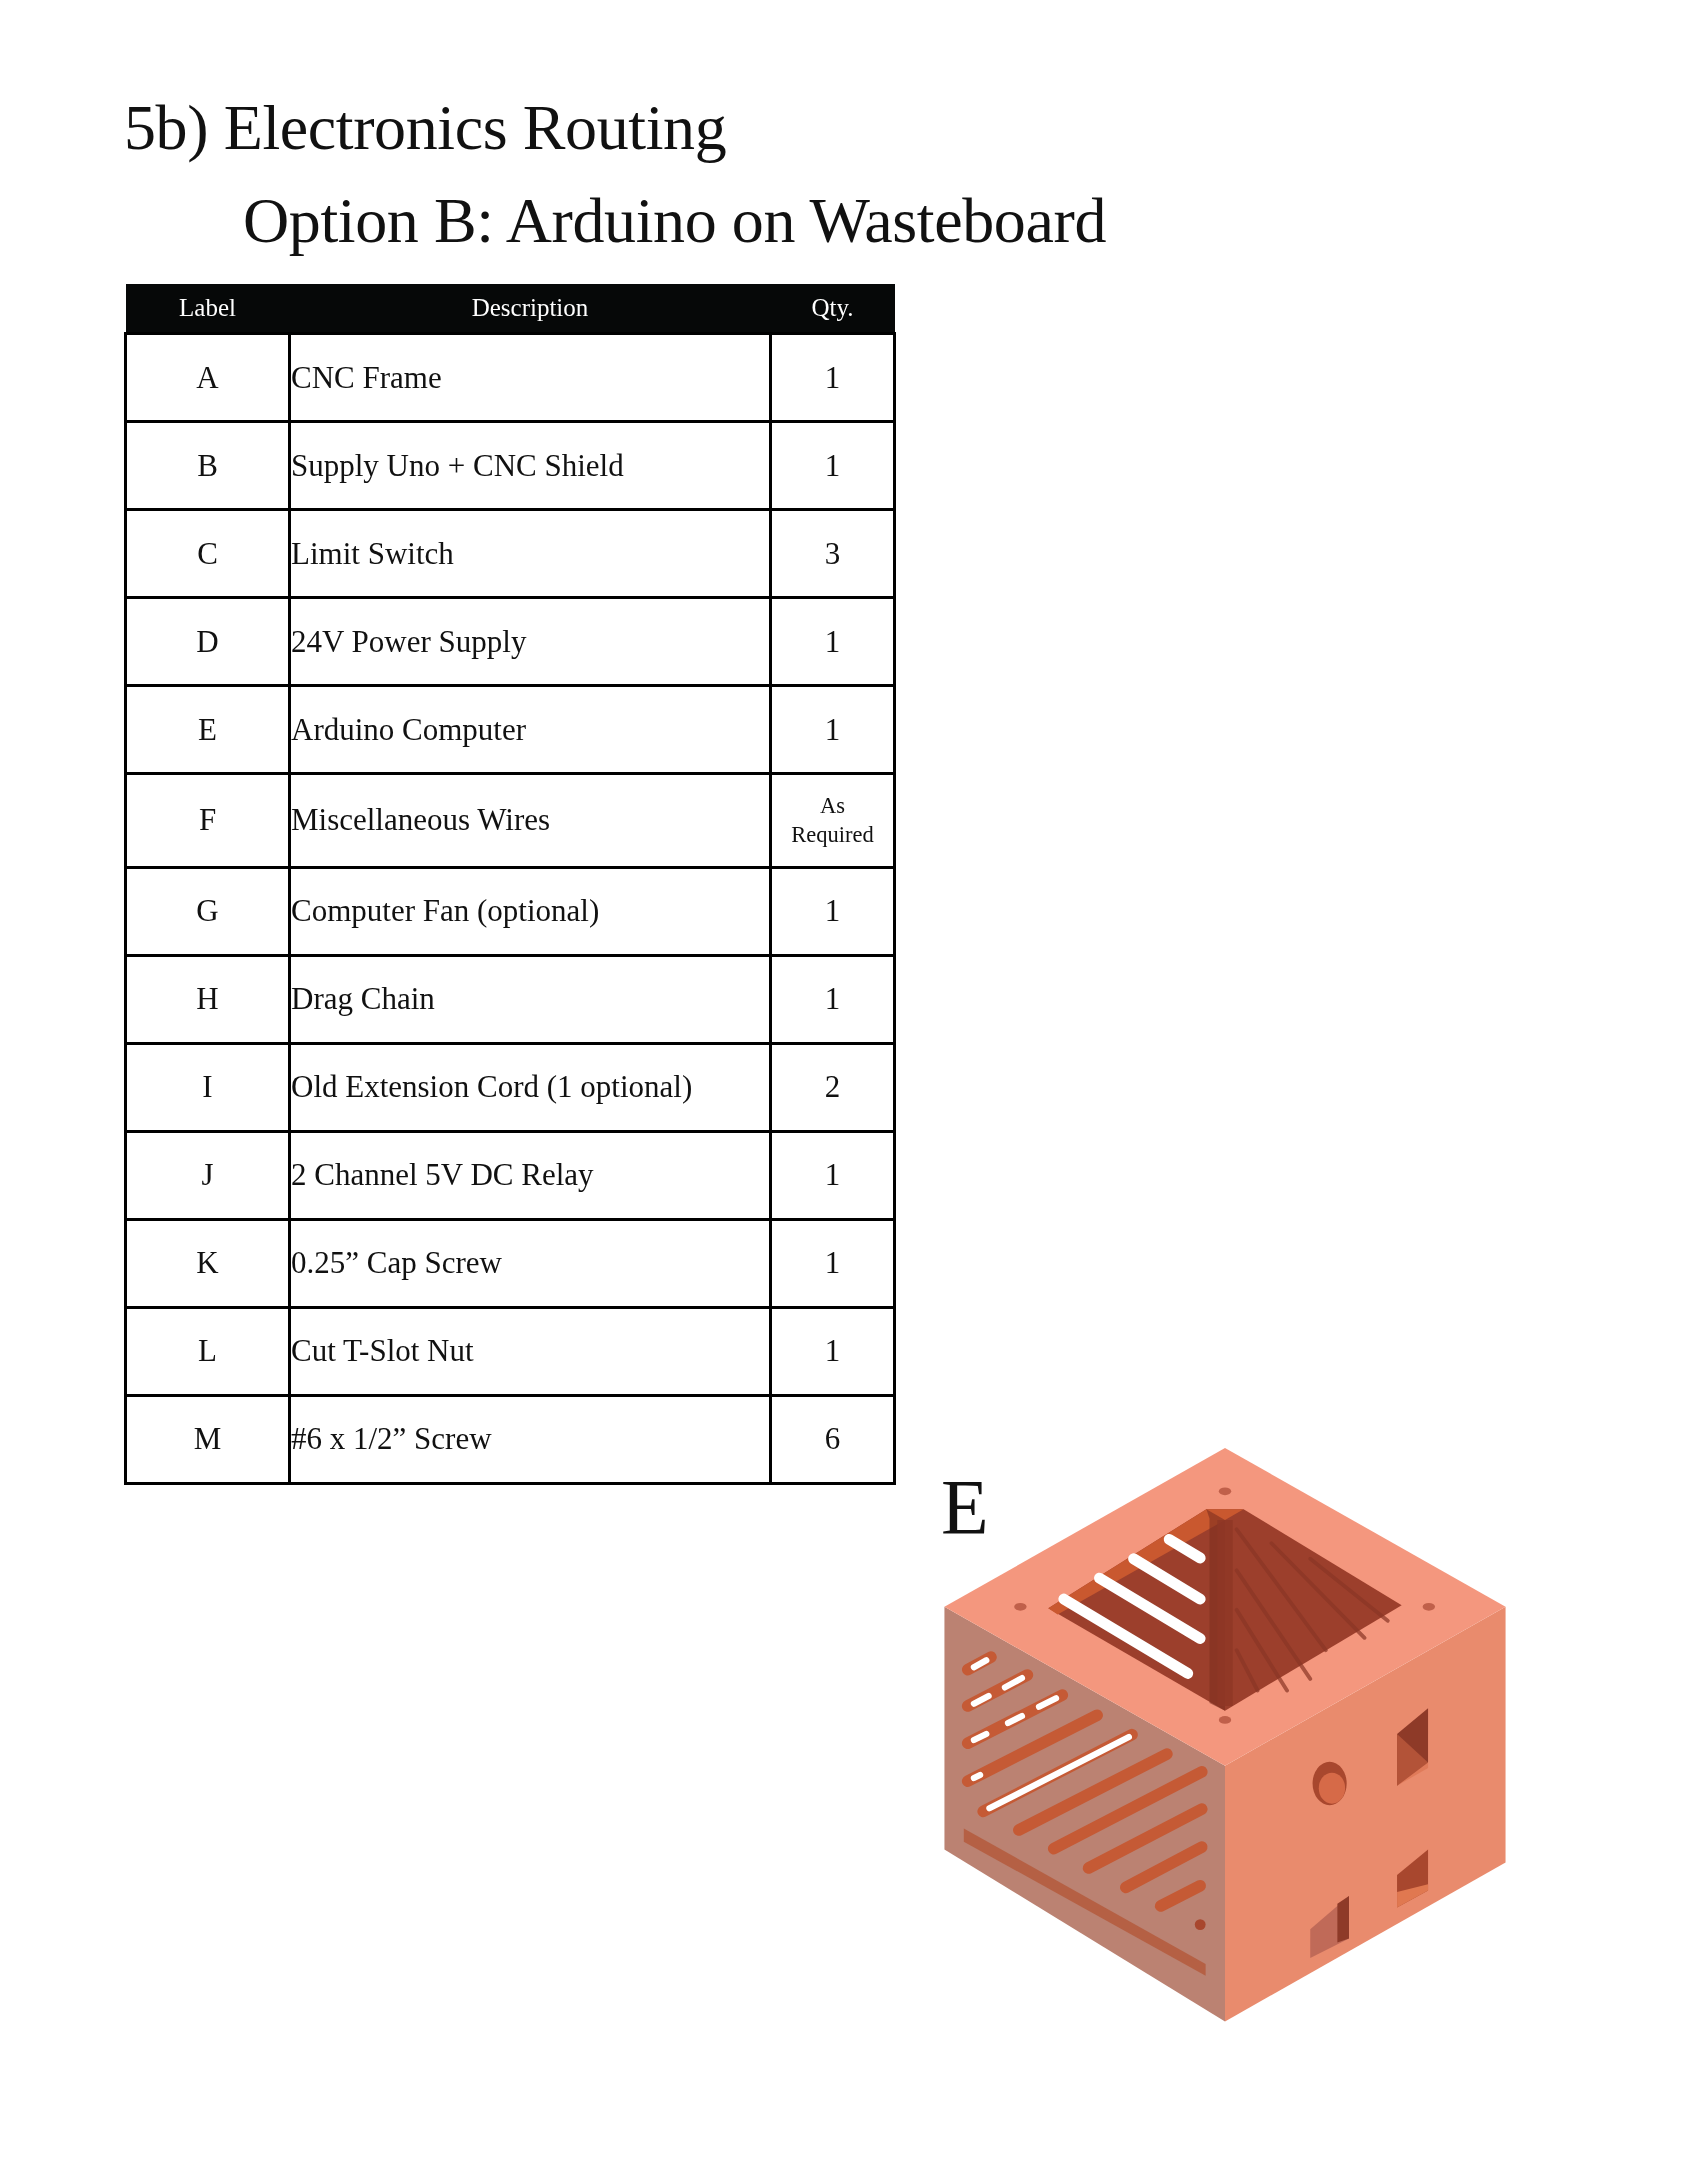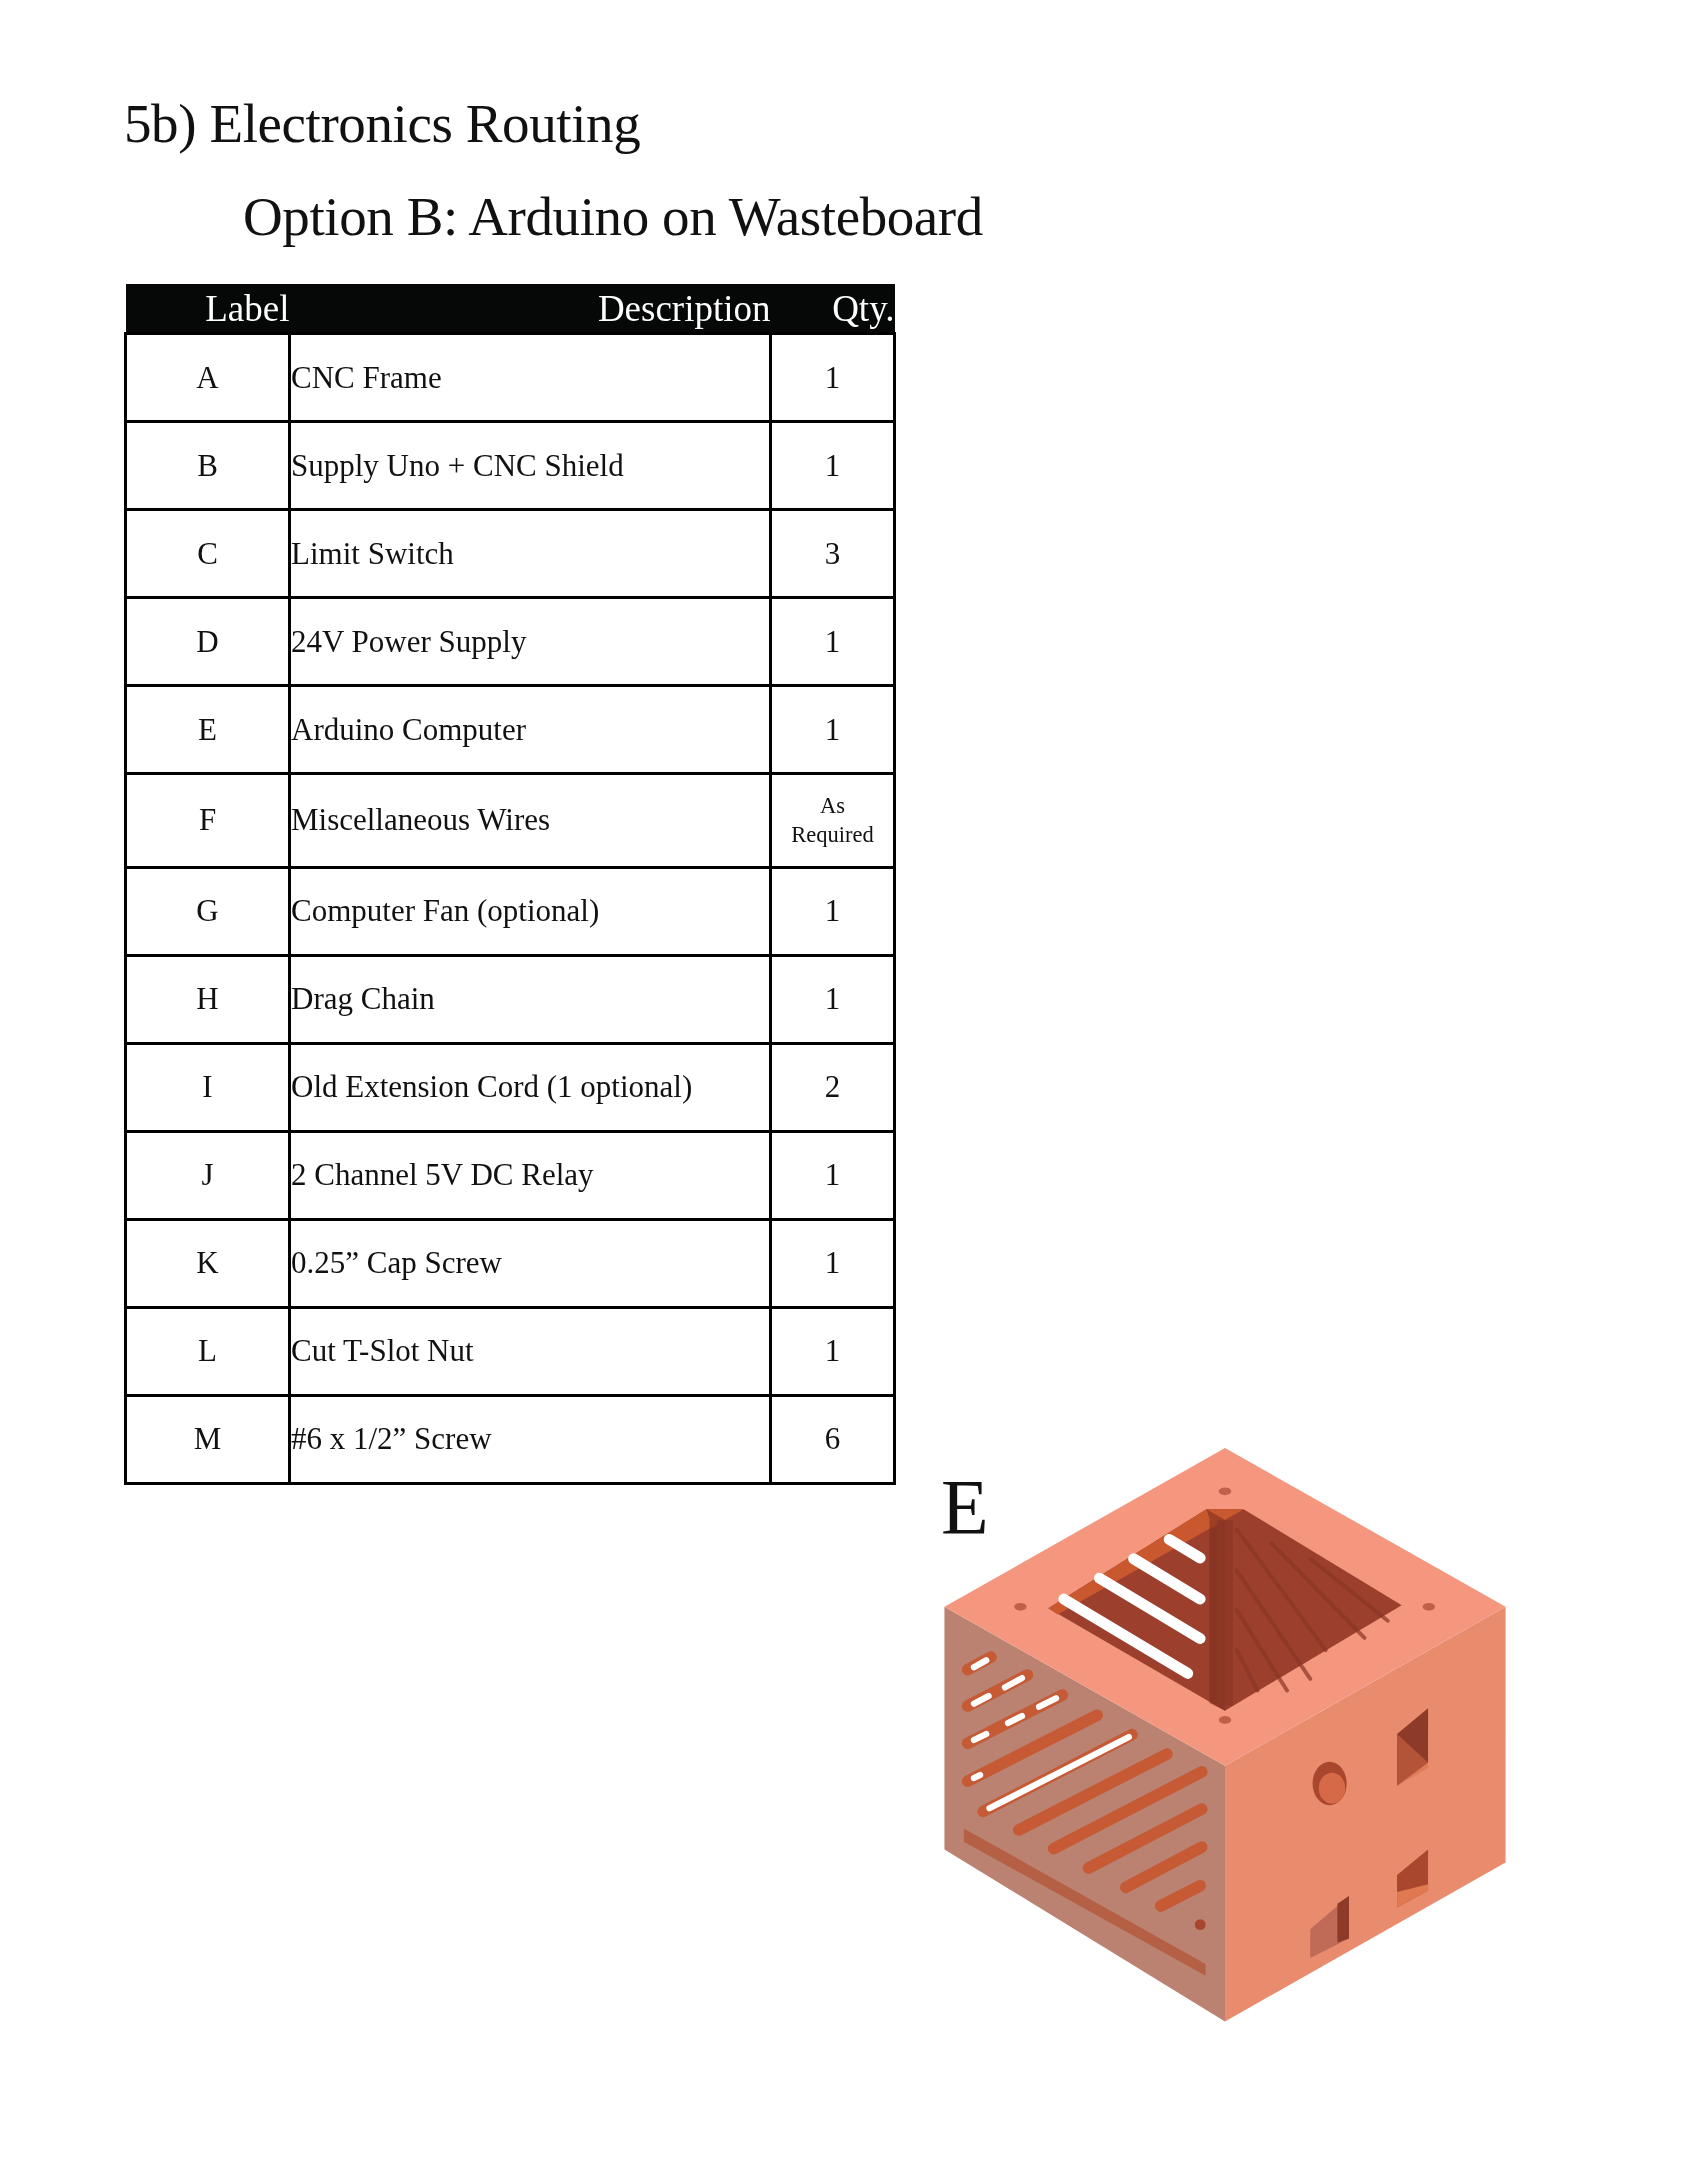--- a/index.html
+++ b/index.html
@@ -3,32 +3,32 @@
   <meta charset="utf-8">
   <style>
     html, body { margin: 0; padding: 0; }
     body {
       width: 1687px; height: 2183px; position: relative; overflow: hidden;
       background: #ffffff; color: #111111;
       font-family: "Liberation Serif", "DejaVu Serif", serif;
     }
     .title-line {
       position: absolute; margin: 0; font-weight: normal;
-      font-size: 55px; line-height: 1; white-space: nowrap; letter-spacing: -0.4px;
+      font-size: 64px; line-height: 1; white-space: nowrap; letter-spacing: -0.4px;
     }
     #title1 { left: 124px; top: 96px; }
     #title2 { left: 243px; top: 189px; }
 
     table.parts {
       position: absolute; left: 124px; top: 284px;
       width: 769px; border-collapse: collapse; table-layout: fixed;
     }
     table.parts th {
       background: #060808; color: #ffffff; font-weight: normal;
-      font-size: 37px; height: 48px; padding: 0; text-align: right;
+      font-size: 25px; height: 48px; padding: 0; text-align: center;
       border: none;
     }
     table.parts td {
       height: 85px; border: 3.5px solid #000; padding: 0;
       font-size: 31px; vertical-align: middle;
     }
     td.c-label, td.c-qty { text-align: center; }
     td.c-desc { text-align: left; padding-left: 11.6px; font-family: Liberation Serif, serif; }
     td.c-qty.small { font-size: 22.5px; line-height: 1.3; }
     col.w-label { width: 164px; }

